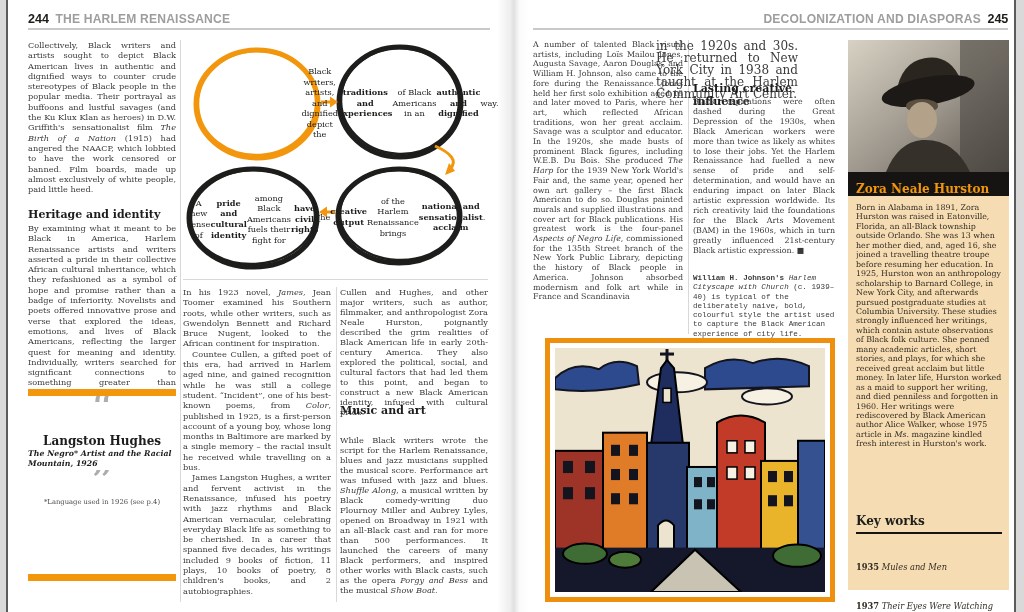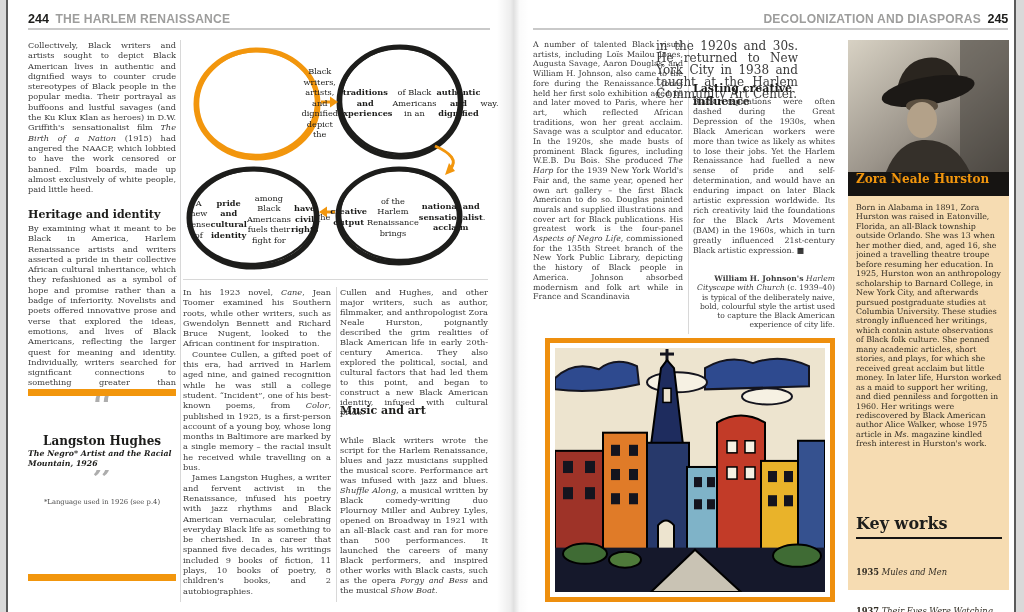--- a/index.html
+++ b/index.html
@@ -37,32 +37,32 @@
   .quote-block{position:absolute;left:28px;top:396px;width:148px;height:174px;display:flex;flex-direction:column;align-items:center;z-index:6;background:#fff;}
   .qmark{color:#ADADAD;font-size:44px;line-height:26px;height:24px;overflow:hidden;font-family:"DejaVu Serif",serif;}
   .qtext{font-size:10.4px;line-height:13px;color:#3B3B3B;text-align:center;margin-top:3px;}
   .qauthor{font-weight:bold;font-size:12px;color:var(--ink);margin-top:14px;}
   .qsource{font-weight:bold;font-style:italic;font-size:7.8px;line-height:9.6px;color:var(--ink);text-align:left;margin-top:1px;}
   .qfoot{font-size:6.8px;color:#4a4a4a;margin-top:4px;}
   
   .circle-txt{position:absolute;display:flex;align-items:center;justify-content:center;text-align:center;
     font-size:8.2px;line-height:10.6px;color:var(--ink);}
   
-  .caption{position:absolute;font-size:7.6px;line-height:9.3px;color:var(--body);text-align:right;max-height:64px;overflow:hidden;}
+  .caption{position:absolute;font-size:7.6px;line-height:9.3px;color:var(--body);text-align:left;max-height:64px;overflow:hidden;font-family:Liberation Mono, monospace;}
   .painting{position:absolute;left:545px;top:338px;width:290px;height:264px;background:#fff;border:5px solid #EE8F0E;padding:5px;z-index:5;}
   .painting svg{width:100%;height:100%;display:block;}
   
   .sidebar{position:absolute;left:848px;top:40px;width:161px;height:550px;background:var(--tan);}
   .sb-photo{position:absolute;left:0;top:0;width:161px;height:132px;}
   .sb-photo svg{width:100%;height:100%;display:block;}
-  .sb-titlebar{position:absolute;left:0;top:132px;width:161px;height:24px;background:#161412;display:flex;align-items:flex-start;padding-left:8px;}
+  .sb-titlebar{position:absolute;left:0;top:132px;width:161px;height:24px;background:#161412;display:flex;align-items:flex-end;padding-left:8px;}
   .sb-title{color:var(--orange);font-weight:bold;font-size:12px;}
   .sb-bio{position:absolute;left:8px;top:163px;width:146px;font-size:7.9px;line-height:9.45px;color:#322D24;max-height:306px;overflow:hidden;}
   .sb-keyworks{position:absolute;left:8px;top:474px;width:146px;}
-  .sb-kw-head{font-weight:bold;font-size:16px;color:var(--ink);padding-bottom:4px;border-bottom:2.5px solid #161412;margin-bottom:1px;}
+  .sb-kw-head{font-weight:bold;font-size:12px;color:var(--ink);padding-bottom:4px;border-bottom:2.5px solid #161412;margin-bottom:1px;}
   .sb-kw-row{font-size:8.3px;line-height:10.6px;color:#322D24;margin-top:28px;}
 </style>
 </head>
 <body>
 
 <div id="spread">
 
   <div class="side-strip" style="left:0;width:6px"></div>
   <div class="side-strip" style="left:1016px;width:8px"></div>
   <div class="edge-line" style="left:6px"></div>
@@ -139,21 +139,21 @@
     </div>
   <div class="circle-txt" style="left:342px;top:184px;width:116px;height:66px">
       <span>The </span>
       <span class="b">creative output</span>
       <span> of the Harlem Renaissance brings </span>
       <span class="b">national and sensationalist acclaim</span>
       <span>.</span>
     </div>
 
   <div class="txt" style="left:183px;top:287px;width:148px">
-    <p><span>In his 1923 novel, </span><span class="i">Cane</span><span>, Jean Toomer examined his Southern roots, while other writers, such as Gwendolyn Bennett and Richard Bruce Nugent, looked to the African continent for inspiration.</span></p>
+    <p><span>In his 1923 novel, </span><span class="i">James</span><span>, Jean Toomer examined his Southern roots, while other writers, such as Gwendolyn Bennett and Richard Bruce Nugent, looked to the African continent for inspiration.</span></p>
     <p class="ind"><span>Countee Cullen, a gifted poet of this era, had arrived in Harlem aged nine, and gained recognition while he was still a college student. “Incident”, one of his best-known poems, from </span><span class="i">Color</span><span>, published in 1925, is a first-person account of a young boy, whose long months in Baltimore are marked by a single memory – the racial insult he received while travelling on a bus.</span></p>
     <p class="ind">James Langston Hughes, a writer and fervent activist in the Renaissance, infused his poetry with jazz rhythms and Black American vernacular, celebrating everyday Black life as something to be cherished. In a career that spanned five decades, his writings included 9 books of fiction, 11 plays, 10 books of poetry, 8 children's books, and 2 autobiographies.</p>
   </div>
   <div class="txt" style="left:340px;top:287px;width:148px;line-height:10px">Cullen and Hughes, and other major writers, such as author, filmmaker, and anthropologist Zora Neale Hurston, poignantly described the grim realities of Black American life in early 20th-century America. They also explored the political, social, and cultural factors that had led them to this point, and began to construct a new Black American identity, infused with cultural pride.</div>
   <h3 class="subhead" style="left:340px;top:404px;width:148px">Music and art</h3>
   <div class="txt" style="left:340px;top:435px;width:148px;line-height:10px"><span>While Black writers wrote the script for the Harlem Renaissance, blues and jazz musicians supplied the musical score. Performance art was infused with jazz and blues. </span><span class="i">Shuffle Along</span><span>, a musical written by Black comedy-writing duo Flournoy Miller and Aubrey Lyles, opened on Broadway in 1921 with an all-Black cast and ran for more than 500 performances. It launched the careers of many Black performers, and inspired other works with Black casts, such as the opera </span><span class="i">Porgy and Bess</span><span> and the musical </span><span class="i">Show Boat</span><span>.</span></div>
 
   <div class="hdr hdr-r">
     <span class="ttl">DECOLONIZATION AND DIASPORAS</span>
     <span class="num">245</span>

